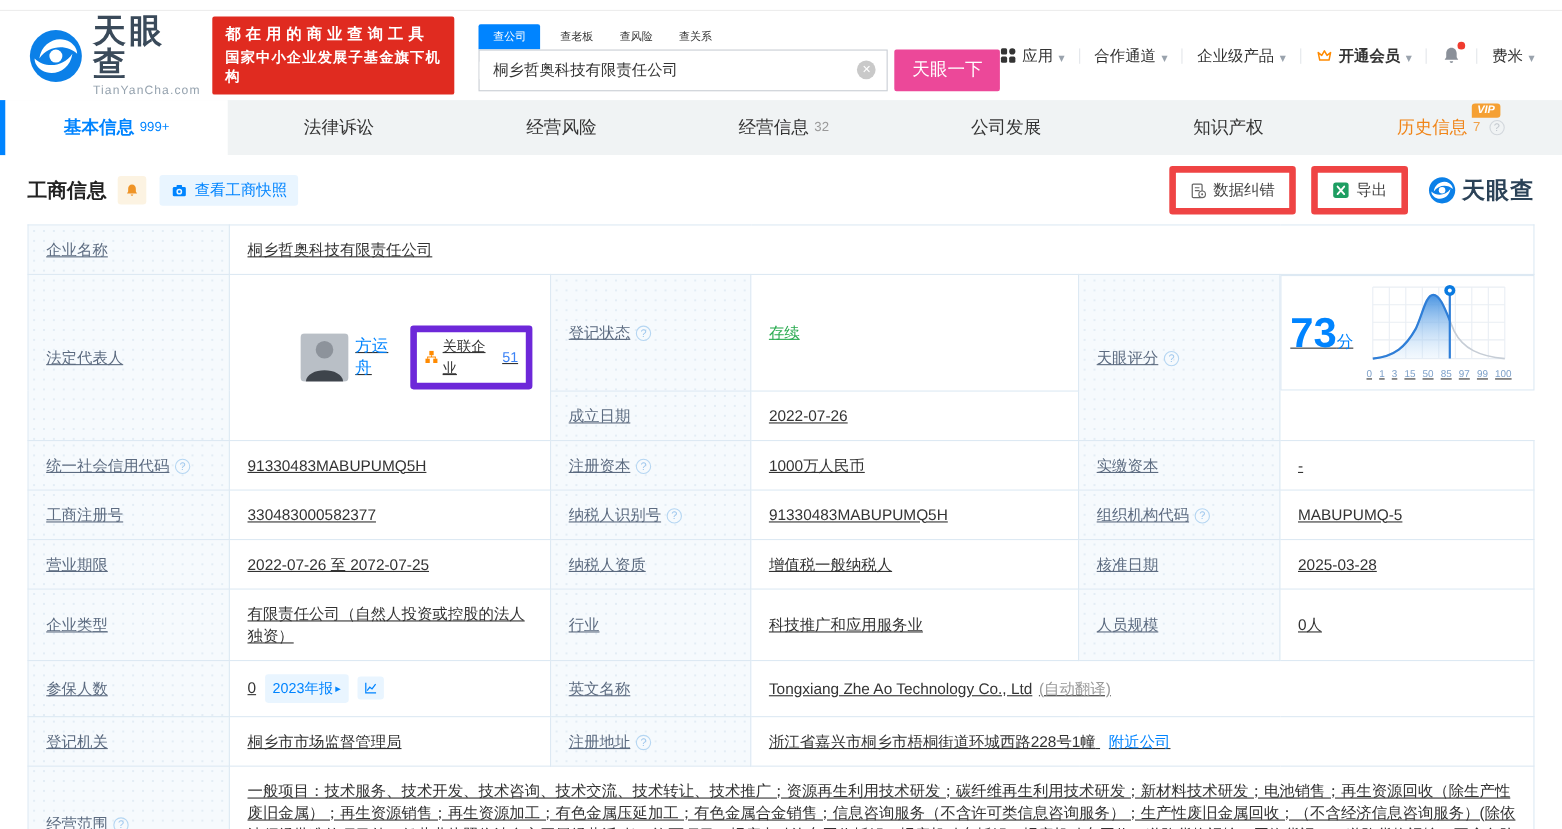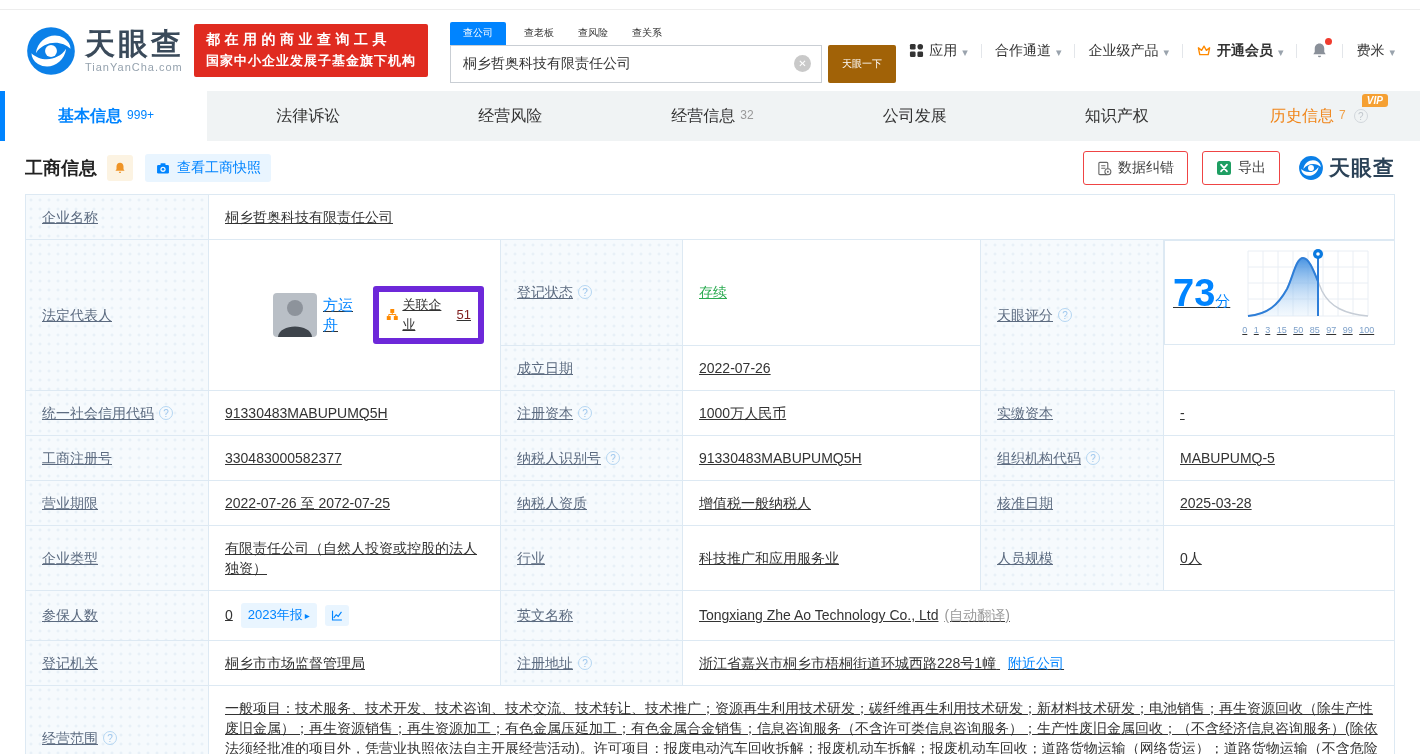--- a/index.html
+++ b/index.html
@@ -21,52 +21,52 @@
   .search-tabs { display:flex; align-items:flex-end; height:26px; }
   .search-tab { font-size:10px; color:#333; margin-right:24px; padding-bottom:5px; cursor:pointer; }
   .search-tab.active { background:#0084ff; color:#fff; padding:4px 13px 5px; margin-right:18px; border-radius:2px 2px 0 0; }
   .search-row { display:flex; }
   .search-box { position:relative; width:372px; height:38px; border:1px solid #c9ced4; background:#fff; display:flex; align-items:center; }
   .search-box input { border:none; outline:none; width:330px; padding:0 12px; font-size:14px; color:#333;
     font-family:"Liberation Sans","DejaVu Sans",sans-serif; }
   .clear-ic { position:absolute; right:10px; width:17px; height:17px; border-radius:50%; background:#c9c9c9;
     color:#fff; font-size:10px; line-height:17px; text-align:center; cursor:pointer; }
   .clear-ic::after { content:"✕"; }
-  .search-btn { margin-left:6px; width:68px; height:38px; background:#a16207; color:#fff; border:none;
-    font-size:10px; cursor:pointer; border-radius:2px; font-family:inherit; }
+  .search-btn { margin-left:6px; width:96px; height:38px; background:#ec4899; color:#fff; border:none;
+    font-size:16px; cursor:pointer; border-radius:2px; font-family:inherit; }
 
   .usernav { margin-left:auto; display:flex; align-items:center; }
   .usernav .item { display:flex; align-items:center; gap:5px; font-size:14px; color:#333; cursor:pointer; white-space:nowrap; }
   .usernav .divider { width:1px; height:14px; background:#e3e6ea; margin:0 13px; }
   .caret::after { content:"▾"; font-size:11px; color:#9aa3ad; }
   .vip-link { color:#ff8a00; font-weight:bold; }
   .bell-wrap { position:relative; display:flex; }
   .bell-dot { position:absolute; top:-3px; right:-3px; width:7px; height:7px; border-radius:50%; background:#f03b2e; }
 
   
   .tabbar { height:50px; background:#f0f3f4; display:flex; }
   .tabbar::before { content:""; width:5px; background:#0084ff; }
   .tab { flex:1; display:flex; align-items:center; justify-content:center; font-size:16px; color:#333; cursor:pointer; gap:3px; position:relative; }
   .tab.active { background:#fff; color:#0084ff; font-weight:bold; }
   .tab .badge { font-size:12px; font-weight:normal; color:#999; margin-left:2px; position:relative; top:-1px; }
   .tab.active .badge { color:#0084ff; }
   .tab.history { color:#f08519; }
   .tab.history .badge { color:#f0a149; }
-  .vip-chip { position:absolute; top:3px; right:32px; background:#f5a033; color:#fff; font-size:10px;
+  .vip-chip { position:absolute; top:3px; right:56px; background:#f5a033; color:#fff; font-size:10px;
     font-style:italic; font-weight:bold; border-radius:3px 3px 3px 0; padding:1px 5px; line-height:11px; }
 
   
   .toolbar { display:flex; align-items:center; padding:10px 25px 9px; background:#fff; }
   .sec-title { font-size:18px; font-weight:bold; color:#222; }
   .bell-chip { margin-left:10px; width:26px; height:26px; background:#fcf3e2; border-radius:3px;
     display:flex; align-items:center; justify-content:center; cursor:pointer; }
   .snap-btn { margin-left:12px; display:flex; align-items:center; gap:6px; background:#e9f5ff;
     color:#0084ff; font-size:14px; padding:5px 10px; border-radius:3px; border:none; cursor:pointer; font-family:inherit;text-align:center; }
   .tool-right { margin-left:auto; display:flex; align-items:center; }
-  .tool-btn { display:flex; align-items:center; gap:6px; border:1px solid #ef4444; background:#fff;
+  .tool-btn { display:flex; align-items:center; gap:6px; border:6px solid #ef4444; background:#fff;
     border-radius:3px; padding:7px 13px; font-size:14px; color:#444; cursor:pointer; margin-left:14px; font-family:inherit; }
   .wm { display:flex; align-items:center; gap:5px; margin-left:18px; }
   .wm svg { width:26px; height:26px; }
   .wm span { font-size:21px; font-weight:bold; color:#2b4257; letter-spacing:1px; }
 
   
   table.info { width:1370px; margin:0 25px; border-collapse:collapse; table-layout:fixed; }
   .info td { border:1px solid #dde9f3; padding:12px 16px; vertical-align:middle; font-size:14px; line-height:20px;text-decoration:underline; }
   .info td.lbl { background-color:#f6fafd;
     background-image:radial-gradient(circle,#e3edf5 1px,transparent 1.2px); background-size:9px 9px;
@@ -78,21 +78,21 @@
   .help.gray { border-color:#d2d7dc; color:#c0c6cc; }
   a.link { color:#0084ff; text-decoration:none; cursor:pointer; }
   .green { color:#2bab51; }
   .gray-note { color:#999; margin-left:6px; }
 
   .rep-cell { display:flex; align-items:center; gap:6px;padding-left:48px; }
   .avatar { width:44px; height:44px; border-radius:4px; overflow:hidden; flex:none; cursor:pointer; }
   .rep-name { font-size:15px; }
   .rel-badge { display:inline-flex; align-items:center; gap:4px; border:6px solid #6d28d9; border-radius:3px;
     padding:3px 7px; font-size:13px; color:#333; cursor:pointer; background:#fff; }
-  .rel-badge .cnt { color:#7f1d1d; }
+  .rel-badge .cnt { color:#3b82f6; }
 
   .score-cell { display:flex; align-items:center; gap:12px; padding:4px 8px !important; }
   .score-num { color:#0084ff; font-size:38px; font-weight:bold; line-height:40px; }
   .score-unit { color:#0084ff; font-size:15px; }
   .score-chart { display:flex; flex-direction:column; }
   .score-axis { display:flex; justify-content:space-between; width:132px; font-size:9px; color:#7da0c9; margin-top:1px; }
 
   .chip-link { display:inline-flex; align-items:center; background:#e9f5ff; color:#0084ff; font-size:13px;
     border-radius:3px; padding:2px 7px; margin-left:8px; cursor:pointer; }
   .chip-link .arrow::after { content:"▸"; font-size:10px; margin-left:2px; }

